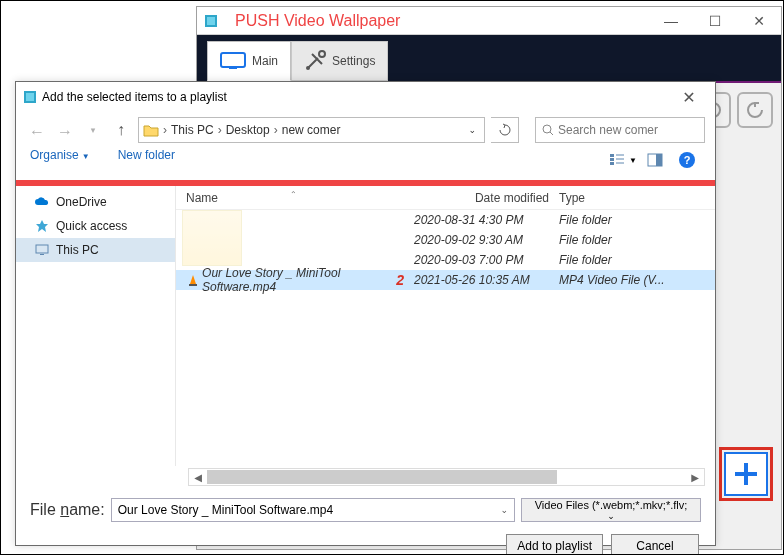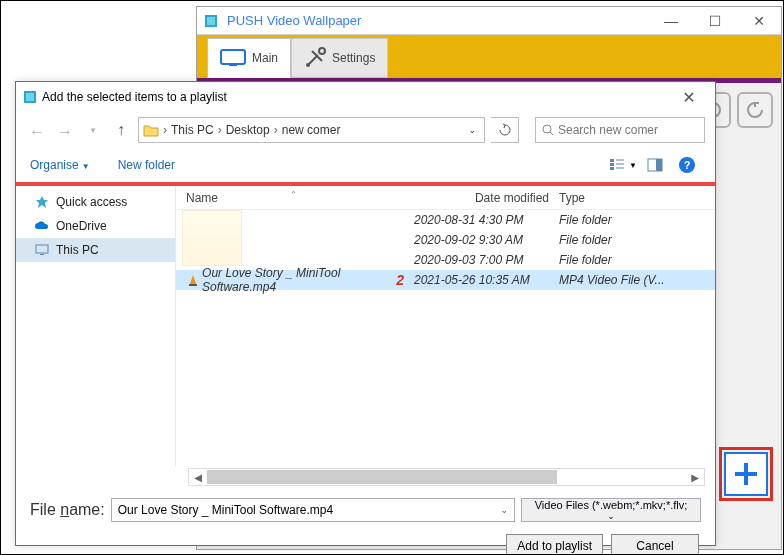--- a/index.html
+++ b/index.html
@@ -1,24 +1,24 @@
 <!DOCTYPE html>
 <html><head>
 <meta charset="utf-8">
 <style>
 * { box-sizing: border-box; margin: 0; padding: 0; font-family: "Segoe UI", Tahoma, sans-serif; }
 body { width: 784px; height: 555px; background: #fff; position: relative; overflow: hidden; border: 1px solid #000; }
 
 
 .bgwin { position: absolute; left: 195px; top: 5px; width: 586px; height: 544px; border: 1px solid #a0a0a0; background: #f0f0f0; }
 .bgwin-titlebar { height: 28px; background: #fff; display: flex; align-items: center; padding-left: 6px; border-bottom: 1px solid #d0d0d0; }
-.bgwin-title { font-size: 13px; color: #3b82f6; margin-left: 8px; }
+.bgwin-title { font-size: 16px; color: #ef4444; margin-left: 16px; }
 .bgwin-controls { margin-left: auto; display: flex; }
 .bgwin-controls div { width: 44px; height: 27px; display: flex; align-items: center; justify-content: center; font-size: 14px; color: #555; }
-.bgwin-toolbar { height: 48px; background: #eab308; border-bottom: 5px solid #701a75; display: flex; align-items: flex-end; padding-left: 10px; }
+.bgwin-toolbar { height: 48px; background: #0f172a; border-bottom: 2px solid #701a75; display: flex; align-items: flex-end; padding-left: 10px; }
 .tabbtn { display: flex; align-items: center; height: 40px; padding: 0 12px; font-size: 12px; color: #444; border: 1px solid transparent; }
 .tabbtn.active { background: #fff; border: 1px solid #c0c0c0; border-bottom: 1px solid #fff; }
 .tabbtn.inactive { background: #e8e8e8; border: 1px solid #c8c8c8; }
 .tabbtn svg { margin-right: 6px; }
 .bg-circlebtns { position: absolute; right: 8px; top: 85px; display: flex; gap: 6px; }
 .circlebtn { width: 36px; height: 36px; border: 2px solid #b0b0b0; border-radius: 6px; display:flex; align-items:center; justify-content:center;}
 .addbtn-wrap { position: absolute; right: 8px; bottom: 48px; width: 54px; height: 54px; border: 3px solid #d93025; padding:2px; }
 .addbtn { width:100%; height:100%; border:2px solid #1a73e8; display:flex; align-items:center; justify-content:center; background:#fff;}
 .addbtn-label { position:absolute; right: 48px; bottom: 76px; color:#d93025; font-size:16px; font-weight:bold; }
 
@@ -30,21 +30,21 @@
 .navrow { height: 36px; display: flex; align-items: center; padding: 0 10px; gap:6px;}
 .navarrow { width: 22px; height: 22px; display:flex; align-items:center; justify-content:center; color:#b0b0b0; }
 .navarrow.enabled { color: #555; }
 .addrbar { flex:1; height: 26px; border: 1px solid #bcbcbc; display:flex; align-items:center; padding:0 4px; font-size:12px; color:#333; }
 .addrbar .sep { margin: 0 4px; color:#666; }
 .addrbar .chevd { margin-left:auto; margin-right:4px;}
 .refresh { width:28px; height:26px; border:1px solid #bcbcbc; border-left:none; display:flex; align-items:center; justify-content:center;}
 .searchbox { width: 170px; height: 26px; border:1px solid #bcbcbc; display:flex; align-items:center; padding:0 6px; color:#777; font-size:12px; margin-left:10px;}
 .searchbox svg { margin-right: 4px;}
 
-.toolbar2 { height: 38px; display:flex; align-items:center; padding:0 14px; border-bottom: 4px solid #ef4444;}
+.toolbar2 { height: 38px; display:flex; align-items:flex-start; padding:0 14px; border-bottom: 6px solid #ef4444;}
 .org, .newf { font-size: 12px; color: #1a66bc; }
 .newf { margin-left: 28px; }
 .org .caret { font-size:8px; margin-left:3px;}
 .toolbar2 .spacer { flex:1; }
 .viewbtn, .helpbtn { width:28px; height:24px; display:flex; align-items:center; justify-content:center; margin-left:4px; }
 .helpcircle { width:16px; height:16px; border-radius:50%; background:#1a73e8; color:#fff; font-size:11px; display:flex; align-items:center; justify-content:center; font-weight:bold;}
 
 .body { display:flex; height: 280px; }
 .sidebar { width: 160px; border-right: 1px solid #e8e8e8; padding: 4px 0; }
 .treeitem { display:flex; align-items:center; padding: 4px 8px 4px 18px; font-size:12px; color:#222; gap:6px;}
@@ -201,33 +201,33 @@
       </div>
     <div class="viewbtn">
         <div class="helpcircle">?</div>
       </div>
   </div>
 
   <div class="body">
     <div class="sidebar">
       <div class="treeitem">
         <span class="treeico">
+            <svg width="14" height="10">
+              <path d="M3 8 a3 3 0 0 1 0-6 a4 4 0 0 1 7 1 a2.5 2.5 0 0 1 1 5 z" fill="#0078d4"></path>
+            </svg>
+          </span>
+        <span>OneDrive</span>
+      </div>
+      <div class="treeitem">
+        <span class="treeico">
             <svg width="14" height="14">
               <path d="M7 1 L9 5 L13 5 L10 8 L11 13 L7 10 L3 13 L4 8 L1 5 L5 5 Z" fill="#3fa7d6"></path>
             </svg>
           </span>
         <span>Quick access</span>
-      </div>
-      <div class="treeitem">
-        <span class="treeico">
-            <svg width="14" height="10">
-              <path d="M3 8 a3 3 0 0 1 0-6 a4 4 0 0 1 7 1 a2.5 2.5 0 0 1 1 5 z" fill="#0078d4"></path>
-            </svg>
-          </span>
-        <span>OneDrive</span>
       </div>
       <div class="treeitem selected">
         <span class="treeico">
             <svg width="14" height="12">
               <rect x="1" y="1" width="12" height="8" fill="none" stroke="#5e87b0"></rect>
               <rect x="5" y="10" width="4" height="1" fill="#5e87b0"></rect>
             </svg>
           </span>
         <span>This PC</span>
       </div>

